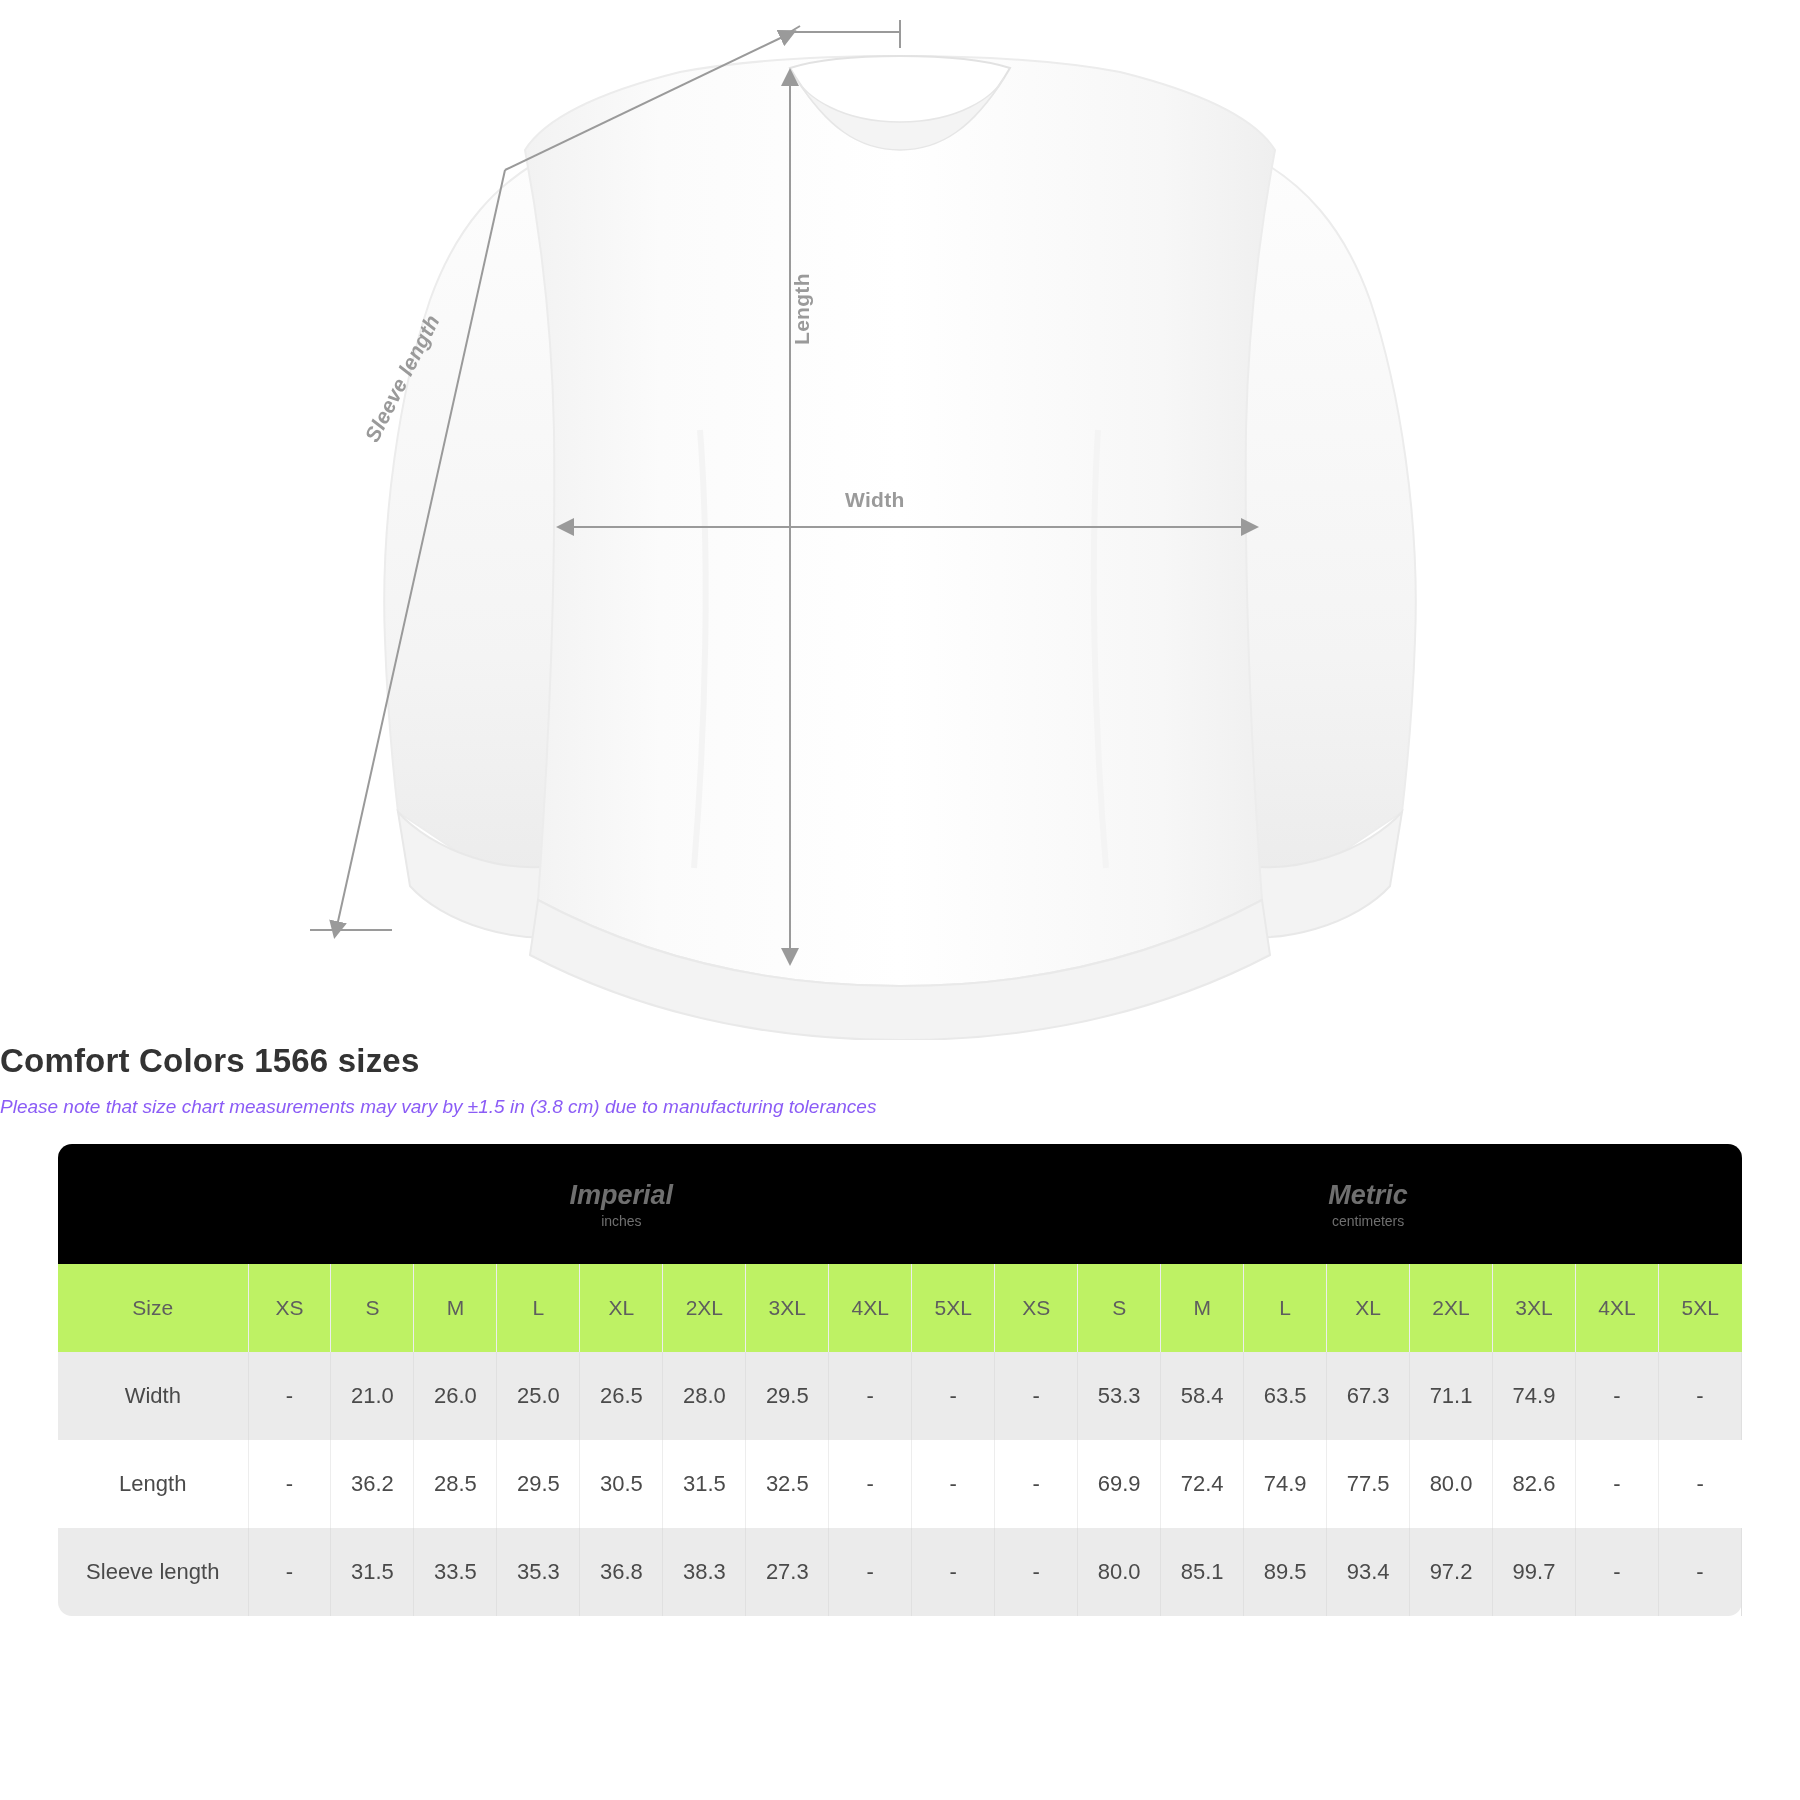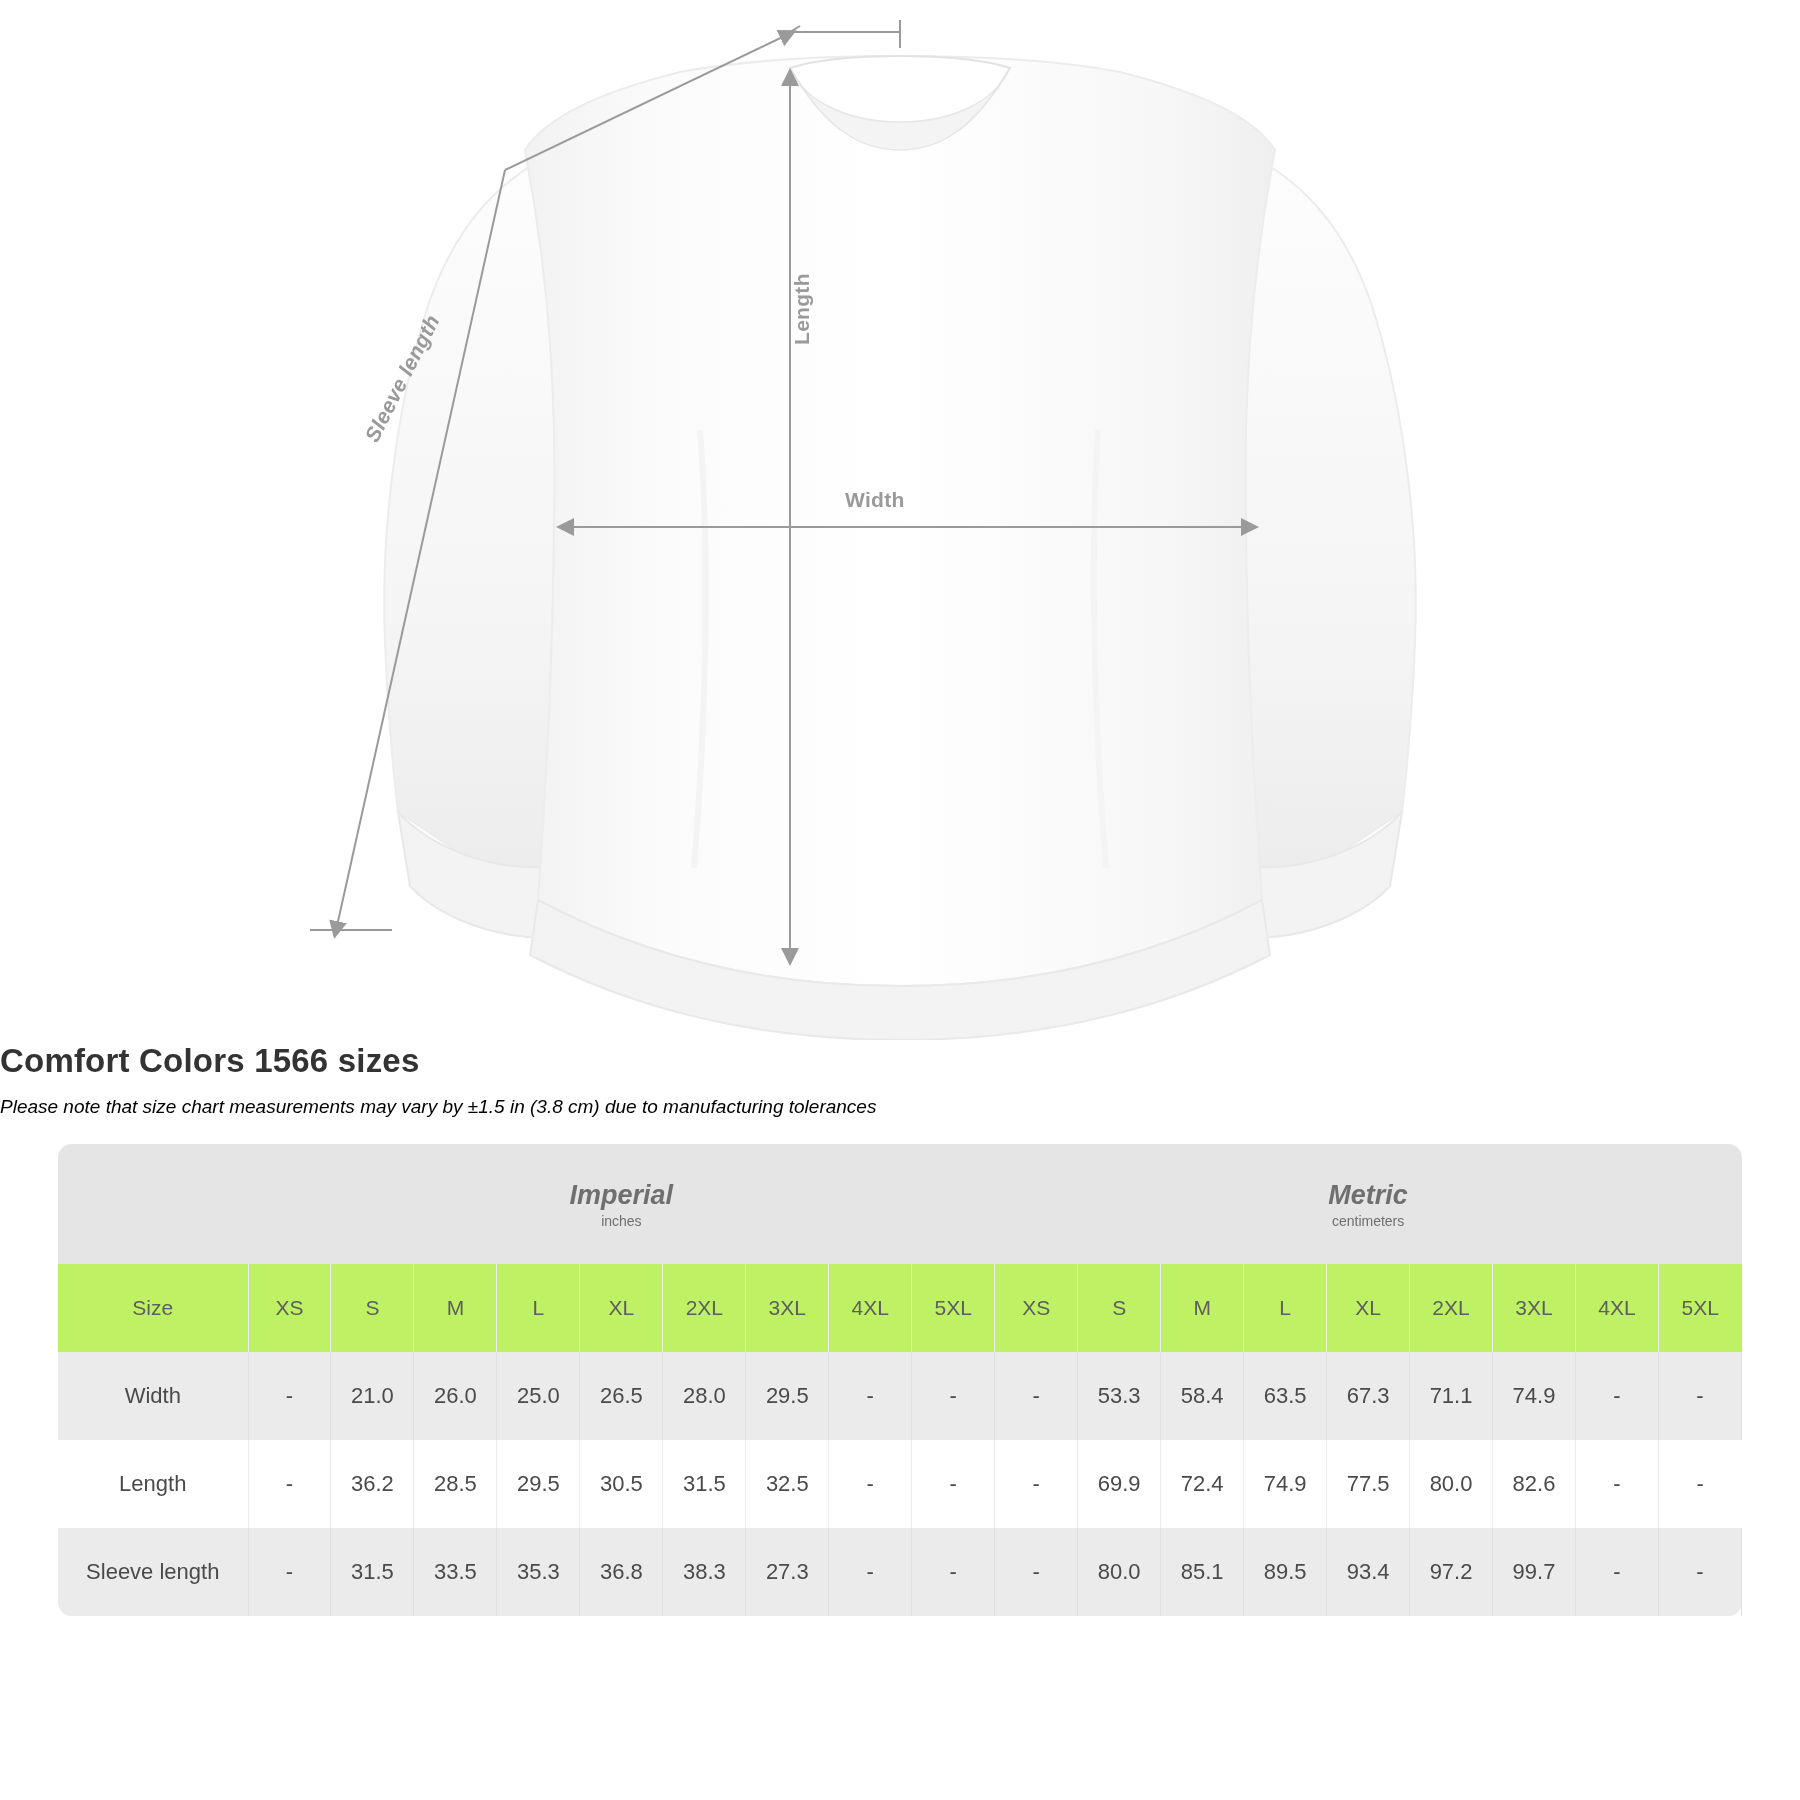--- a/index.html
+++ b/index.html
@@ -58,39 +58,39 @@
   .chart-title {
     font-size: 33px;
     font-weight: bold;
     color: #333333;
     letter-spacing: .2px;
   }
   .chart-note {
     margin-top: 16px;
     font-size: 19px;
     font-style: italic;
-    color: #000000;
+    color: #8b5cf6;
   }
 
   
   .table-wrap {
     margin: 26px 58px 0 58px;
   }
   table.sizes {
     width: 100%;
     border-collapse: collapse;
     table-layout: fixed;
   }
   table.sizes td, table.sizes th {
     text-align: center;
     font-weight: normal;
   }
   .unit-head td {
     height: 118px;
-    background: #e5e5e5;
+    background: #000000;
     vertical-align: middle;
   }
   .unit-head td:first-child {
     border-top-left-radius: 14px;
   }
   .unit-head td:last-child {
     border-top-right-radius: 14px;
     margin-top: 33px;
   }
   .unit-name {

